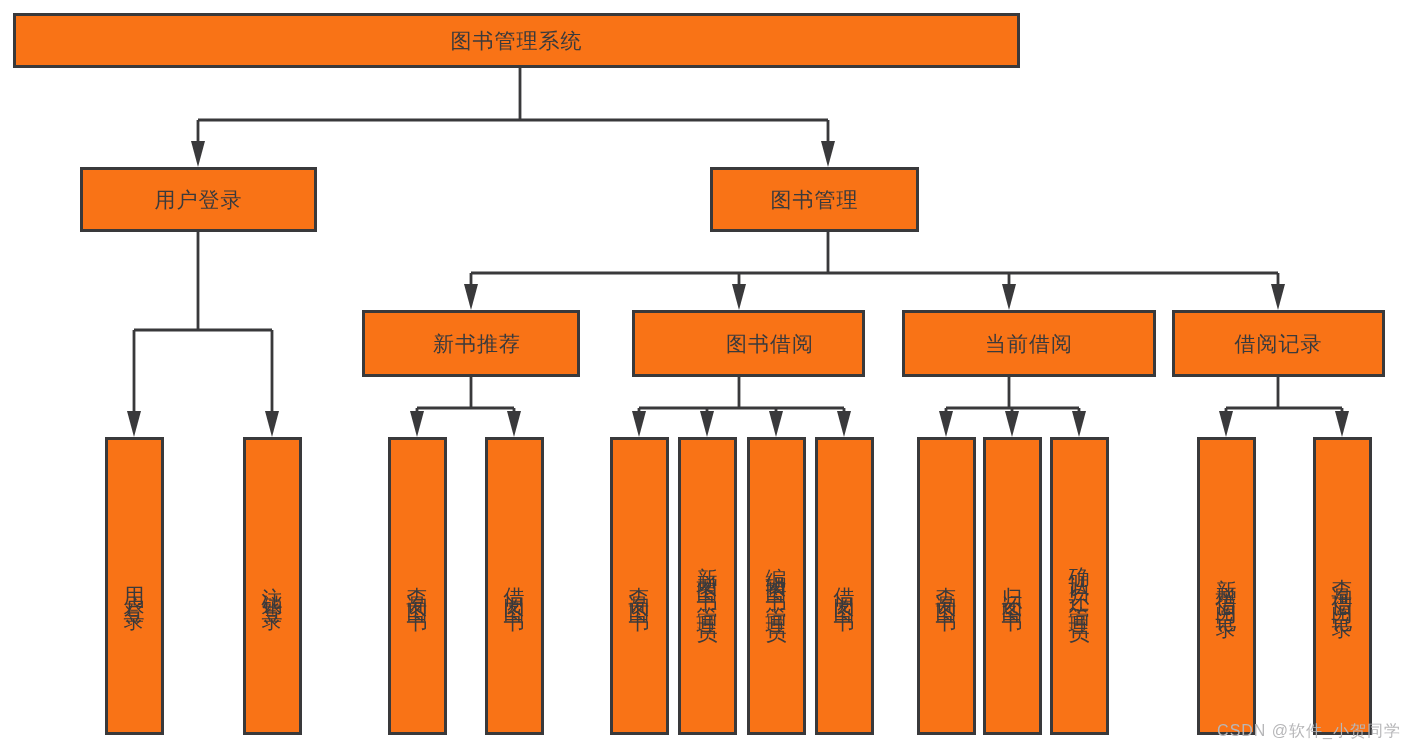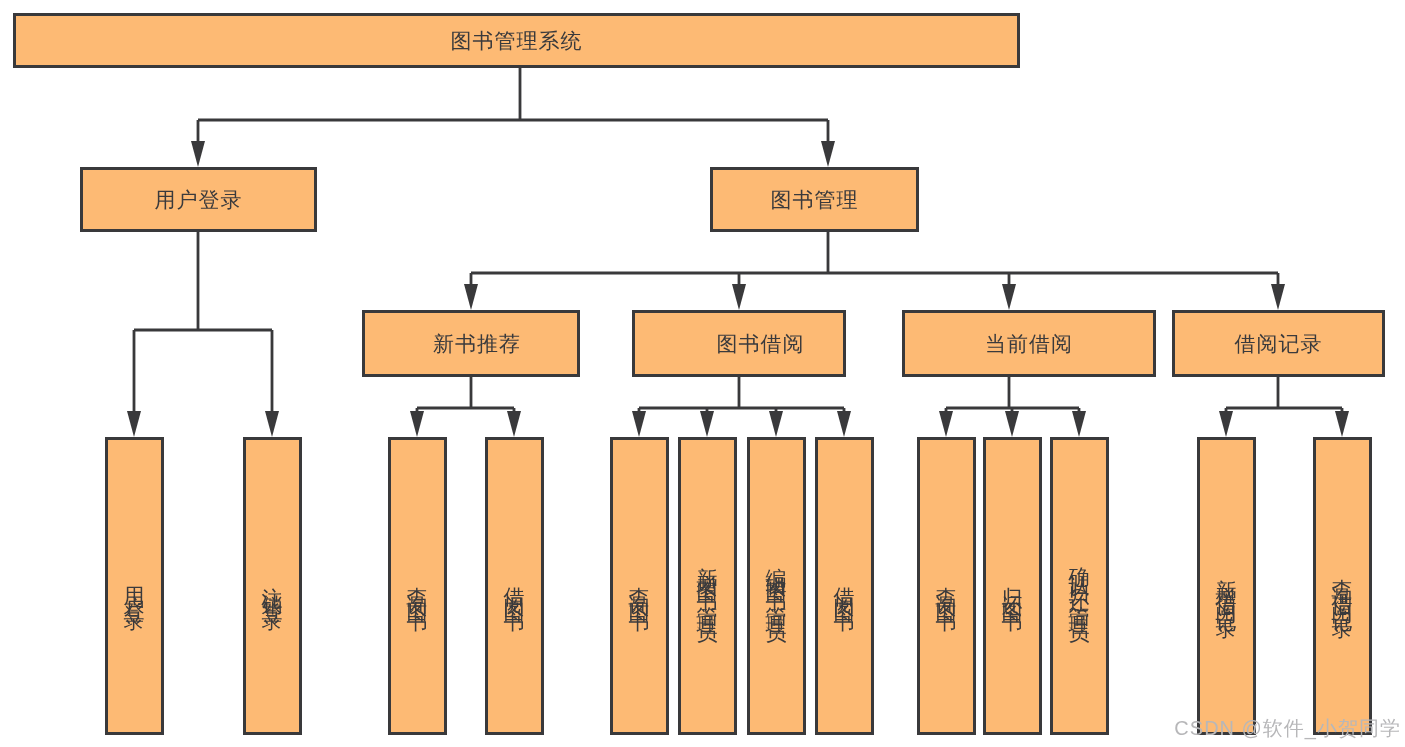--- a/index.html
+++ b/index.html
@@ -2,33 +2,33 @@
 <html><head>
 <meta charset="utf-8">
 <style>
   html,body{margin:0;padding:0;background:#ffffff;}
   body{font-family:"Liberation Sans","DejaVu Sans",sans-serif;}
   .canvas{
     position:relative;width:1405px;height:747px;background:#ffffff;overflow:hidden;
   }
   .wires{position:absolute;left:0;top:0;z-index:1;}
   .node{
-    position:absolute;box-sizing:border-box;background:#fdba74;
+    position:absolute;box-sizing:border-box;background:#f97316;
     border:3px solid #39393b;color:#3a3a3c;
     display:flex;align-items:center;justify-content:center;
     z-index:2;font-size:21px;letter-spacing:1px;white-space:nowrap;
   }
   .vnode{z-index:2;}
   .vnode .vtext{
     writing-mode:vertical-rl;text-orientation:mixed;
     letter-spacing:8px;font-size:21px;line-height:1;white-space:nowrap;
   }
   .watermark{
     position:absolute;right:4px;bottom:5px;z-index:5;
-    color:#b7b7b9;font-size:20px;letter-spacing:1px;white-space:nowrap;
+    color:#b7b7b9;font-size:16px;letter-spacing:1px;white-space:nowrap;
   }
 </style>
 </head>
 <body>
 
 <div class="canvas">
 
   <svg class="wires" width="1405" height="747" viewBox="0 0 1405 747">
     <g stroke="#39393b" stroke-width="2.8" fill="none">
 
@@ -109,21 +109,21 @@
   <div class="node" style="left:80px;top:167px;width:237px;height:65px;">
     <span>用户登录</span>
   </div>
   <div class="node" style="left:710px;top:167px;width:209px;height:65px;">
     <span>图书管理</span>
   </div>
 
   <div class="node" style="left:362px;top:310px;width:218px;height:67px;padding-left:12px;">
     <span>新书推荐</span>
   </div>
-  <div class="node" style="left:632px;top:310px;width:214px;height:67px;padding-left:43px;">
+  <div class="node" style="left:632px;top:310px;width:233px;height:67px;padding-left:43px;">
     <span>图书借阅</span>
   </div>
   <div class="node" style="left:902px;top:310px;width:254px;height:67px;">
     <span>当前借阅</span>
   </div>
   <div class="node" style="left:1172px;top:310px;width:213px;height:67px;">
     <span>借阅记录</span>
   </div>
 
   <div class="node vnode" style="left:105px;top:437px;width:59px;height:298px;">

